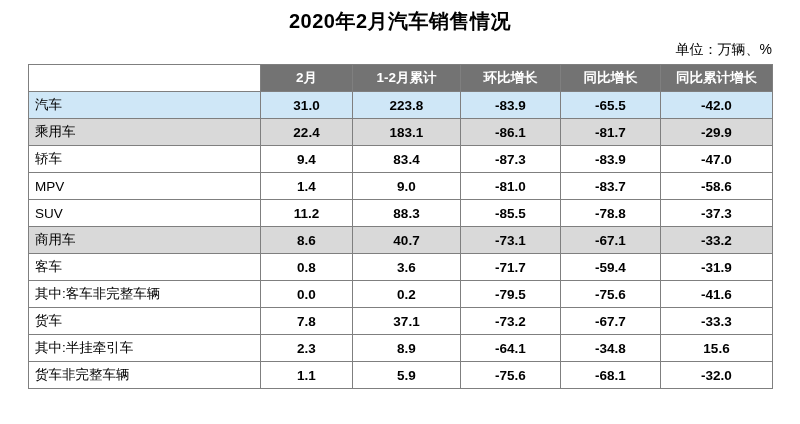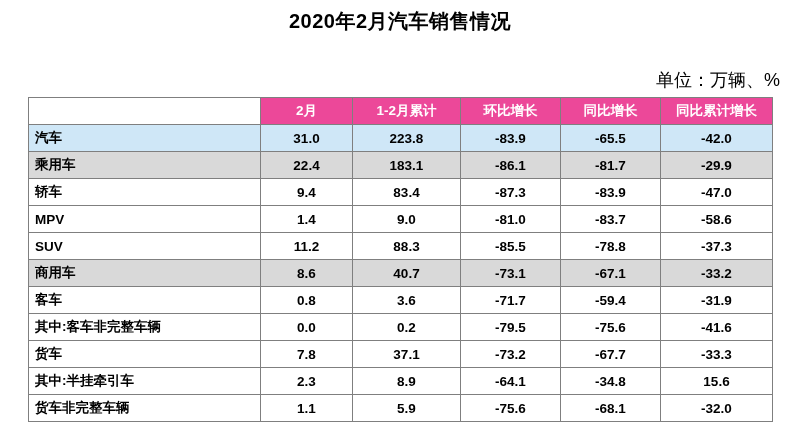--- a/index.html
+++ b/index.html
@@ -24,57 +24,56 @@
     text-align: center;
     font-size: 20px;
     font-weight: bold;
     letter-spacing: 0.5px;
     padding-top: 8px;
     padding-bottom: 6px;
     color: #000;
   }
   .unit-line {
     text-align: right;
-    font-size: 18px;
-    padding-right: 20px;
+    font-size: 14px;
+    padding-right: 28px;
     padding-bottom: 5px;
     color: #000;
-    margin-top: 27px;
   }
   .table-wrap {
     padding: 0 28px;
   }
   table.sales {
     border-collapse: collapse;
     width: 744px;
     table-layout: fixed;
   }
   table.sales th, table.sales td {
     border: 1px solid #7f7f7f;
     font-size: 13.5px;
     height: 27px;
     padding: 0 6px;
     box-sizing: border-box;
   }
   thead th {
-    background: #ec4899;
+    background: #737373;
     color: #ffffff;
     font-weight: bold;
     text-align: center;
     font-size: 14px;
     height: 30px;
   }
   thead th.corner {
     background: #ffffff;
     border-left: 1px solid #7f7f7f;
     border-top: 1px solid #7f7f7f;
   }
   td.label {
     text-align: left;
-    font-weight: bold;
+    font-weight: normal;
     margin-left: 16px;
   }
   td.num {
     text-align: center;
     font-weight: bold;
   }
   tr.row-highlight td {
     background: #cfe7f7;
   }
   tr.row-grey td {

